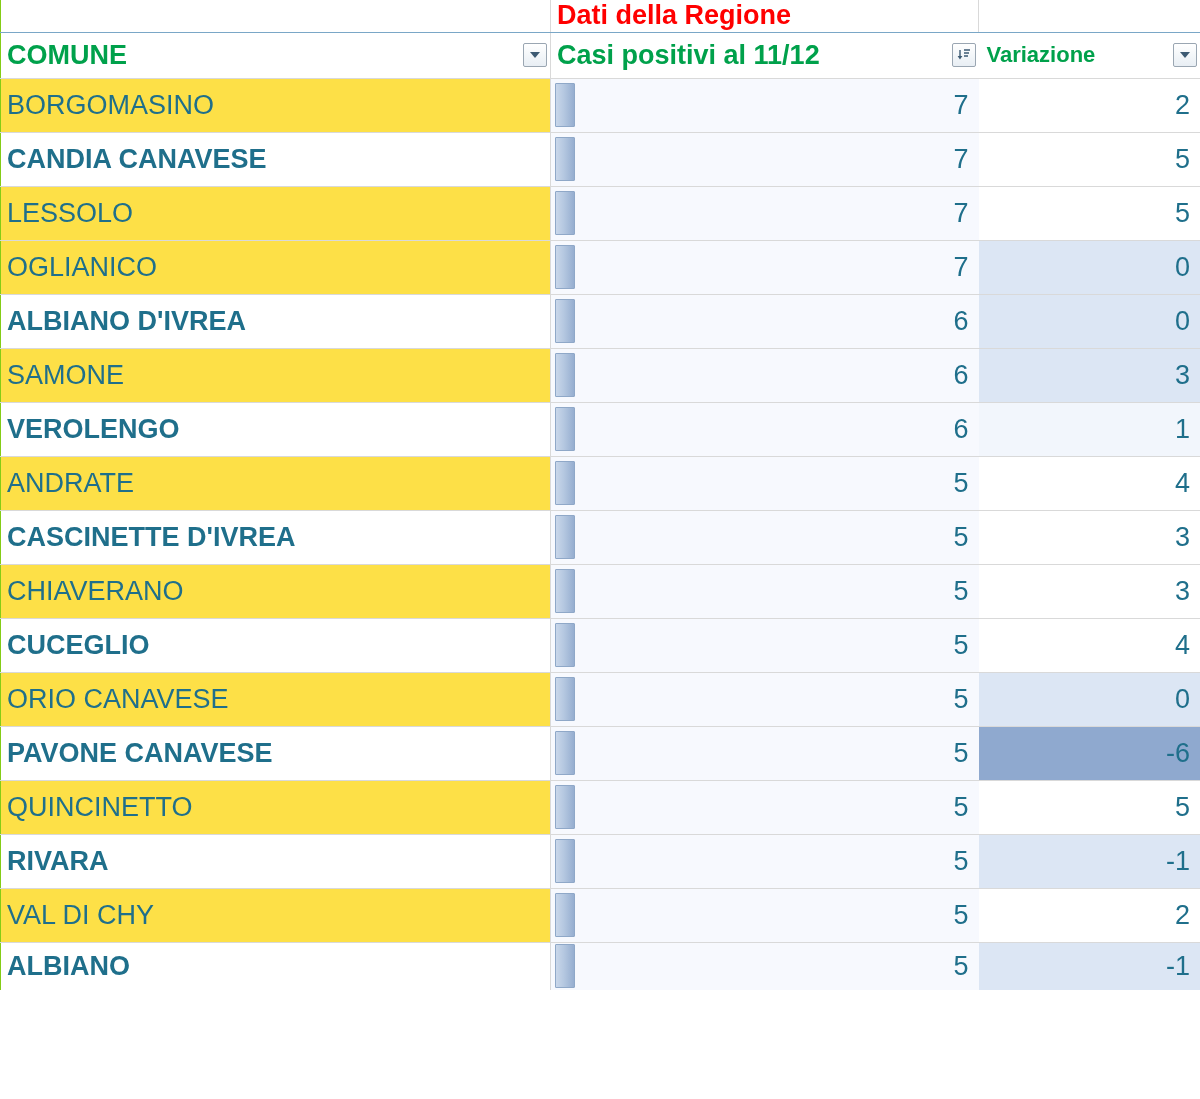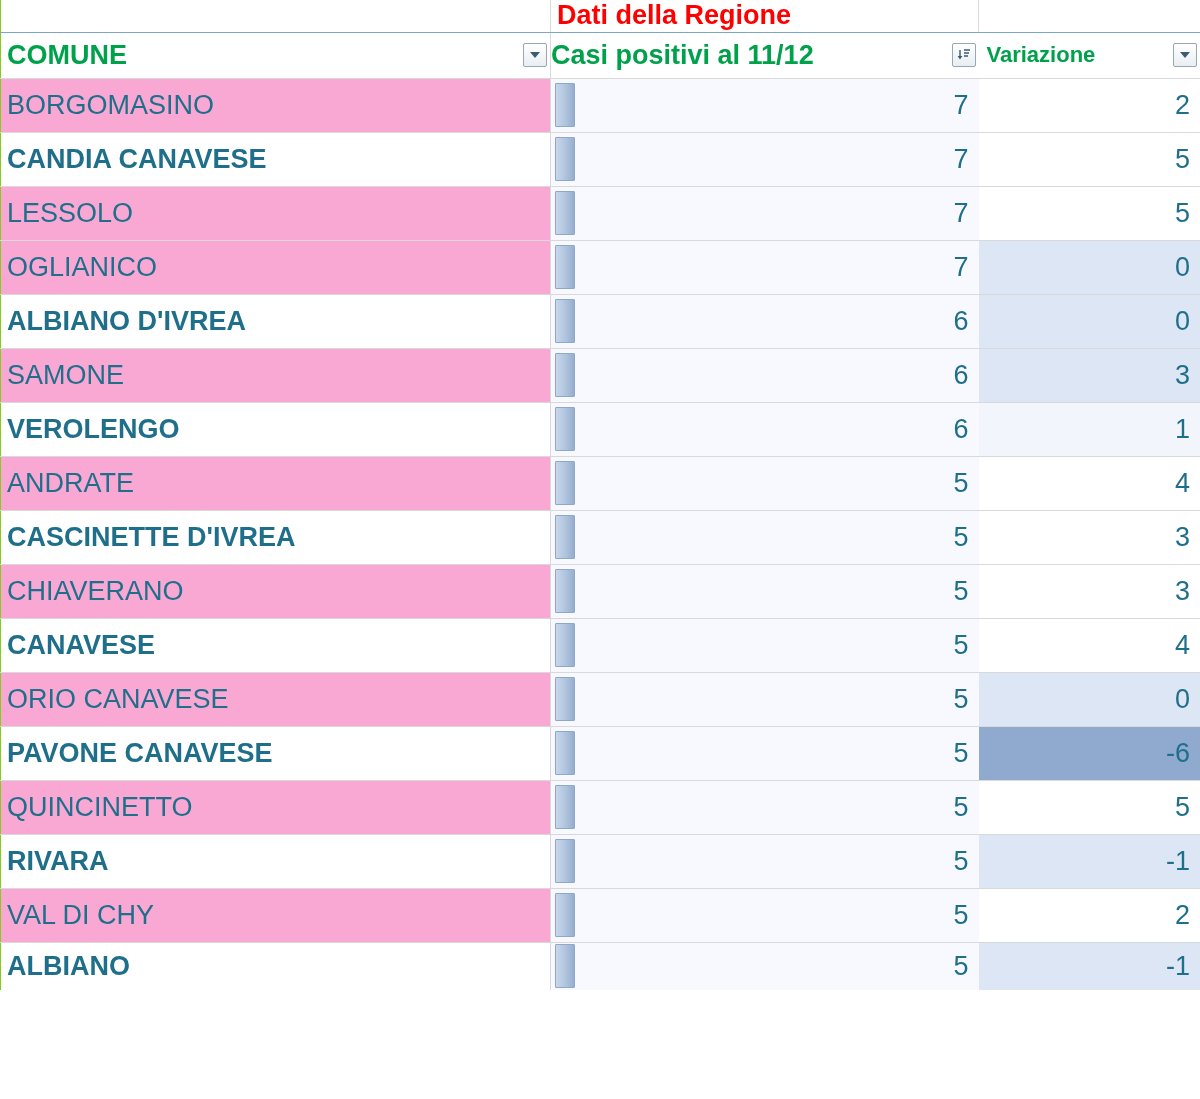--- a/index.html
+++ b/index.html
@@ -62,20 +62,21 @@
   tr.header-row td { height: 46px; }
   .hdr {
     color: #00a14b;
     font-weight: bold;
     font-size: 27px;
     white-space: nowrap;
     position: relative;
   }
   .hdr.comune { padding-left: 6px; }
   .hdr.casi {
+    padding-left: 6px;
     border-right: none;
   }
   .hdr.var {
     padding-left: 8px;
     font-size: 22px;
   }
   .hdr-inner {
     display: flex;
     align-items: center;
     justify-content: space-between;
@@ -98,21 +99,21 @@
 
   
   tr.data-row td { height: 54px; }
   .comune-cell {
     font-size: 27px;
     color: #1f6f8b;
     padding-left: 6px;
     white-space: nowrap;
     overflow: hidden;
   }
-  .comune-cell.banded { background: #f9a8d4; }
+  .comune-cell.banded { background: #fde047; }
   .comune-cell.plain  { background: #ffffff; font-weight: bold; }
 
   .bar-cell {
     background: #f7f9fe;
     border-right: none;
     padding: 0 2px;
   }
   .bar {
     width: 18px;
     height: 42px;
@@ -269,21 +270,21 @@
         </tr>
         <tr class="data-row">
           <td class="comune-cell banded">CHIAVERANO</td>
           <td class="bar-cell">
             <div class="bar"></div>
           </td>
           <td class="casi-cell">5</td>
           <td class="var-cell" style="background: transparent;">3</td>
         </tr>
         <tr class="data-row">
-          <td class="comune-cell plain">CANAVESE</td>
+          <td class="comune-cell plain">CUCEGLIO</td>
           <td class="bar-cell">
             <div class="bar"></div>
           </td>
           <td class="casi-cell">5</td>
           <td class="var-cell" style="background: transparent;">4</td>
         </tr>
         <tr class="data-row">
           <td class="comune-cell banded">ORIO CANAVESE</td>
           <td class="bar-cell">
             <div class="bar"></div>

